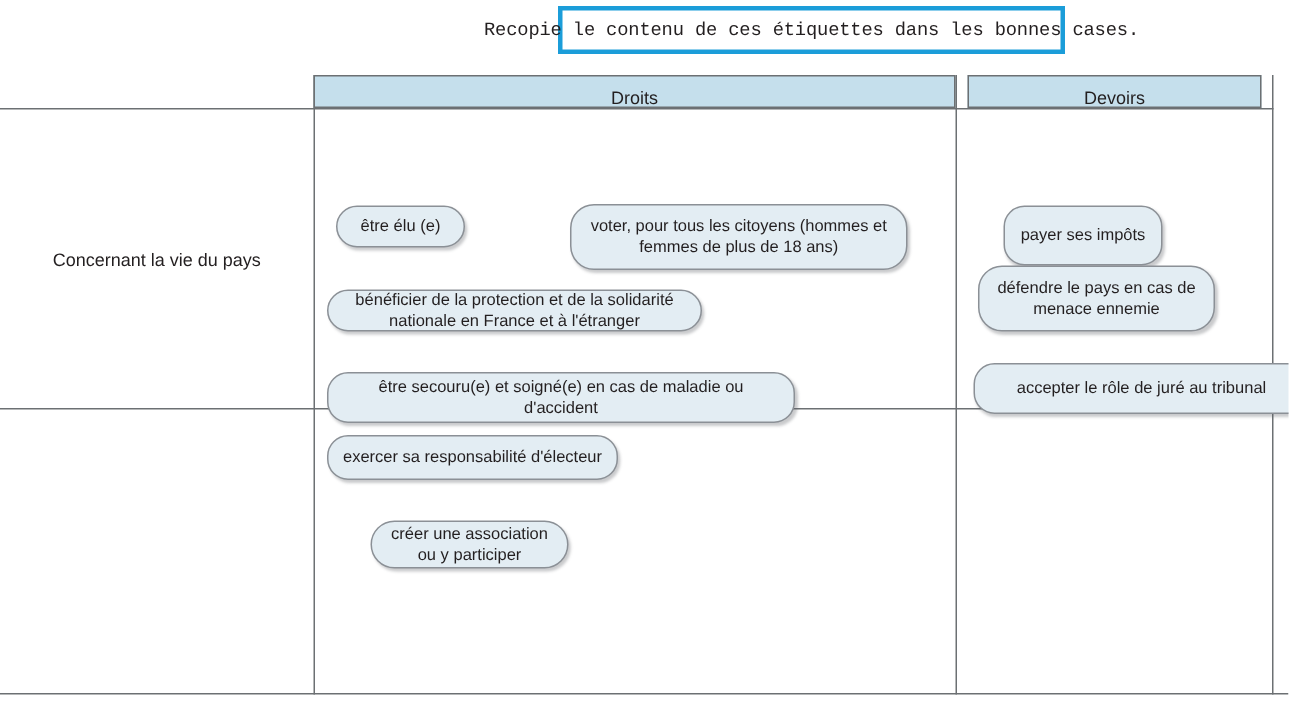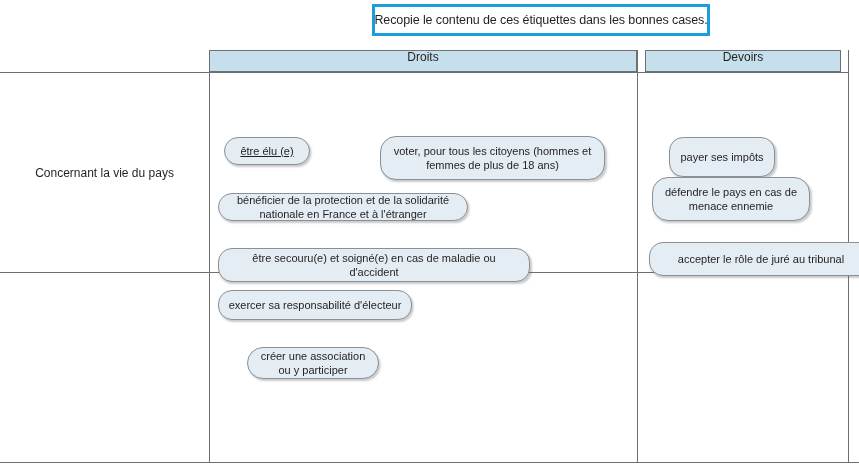--- a/index.html
+++ b/index.html
@@ -29,41 +29,42 @@
     display: flex;
     align-items: center;
     justify-content: center;
   }
   .banner-text {
     font-size: 12.5px;
     line-height: 1;
     color: #231f20;
     white-space: nowrap;
     letter-spacing: -0.1px;
+    font-family: Liberation Mono, monospace;
   }
 
   
   .table {
     position: absolute;
     left: 0;
     top: 50px;
     width: 859px;
     height: 414px;
   }
 
   
   .hdr {
     position: absolute;
     top: 0;
     height: 22px;
     box-sizing: border-box;
     background: #c5dfec;
     border: 1px solid #6c7073;
     display: flex;
-    align-items: flex-start;
+    align-items: flex-end;
     justify-content: center;
   }
   .hdr-droits { left: 209px; width: 428px; }
   .hdr-devoirs { left: 645px; width: 196px; }
   .hdr span {
     font-size: 12px;
     color: #231f20;
     line-height: 1;
   }
 
@@ -106,21 +107,21 @@
     display: flex;
     align-items: center;
     justify-content: center;
     text-align: center;
     font-size: 11px;
     line-height: 14px;
     color: #231f20;
     padding: 0 8px;
   }
 
-  .p-elu        { left: 224px; top: 87px;  width: 86px;  height: 28px; text-decoration: underline; }
+  .p-elu        { left: 224px; top: 87px;  width: 86px;  height: 28px; }
   .p-voter      { left: 380px; top: 86px;  width: 225px; height: 44px; border-radius: 16px; }
   .p-benef      { left: 218px; top: 143px; width: 250px; height: 28px; border-radius: 16px; }
   .p-secouru    { left: 218px; top: 198px; width: 312px; height: 34px; }
   .p-exercer    { left: 218px; top: 240px; width: 194px; height: 30px; }
   .p-assoc      { left: 247px; top: 297px; width: 132px; height: 32px; border-radius: 16px; }
 
   .p-impots     { left: 669px; top: 87px;  width: 106px; height: 40px; }
   .p-defendre   { left: 652px; top: 127px; width: 158px; height: 44px; border-radius: 16px; }
   .p-jure       { left: 649px; top: 192px; width: 224px; height: 34px; }
 </style>

